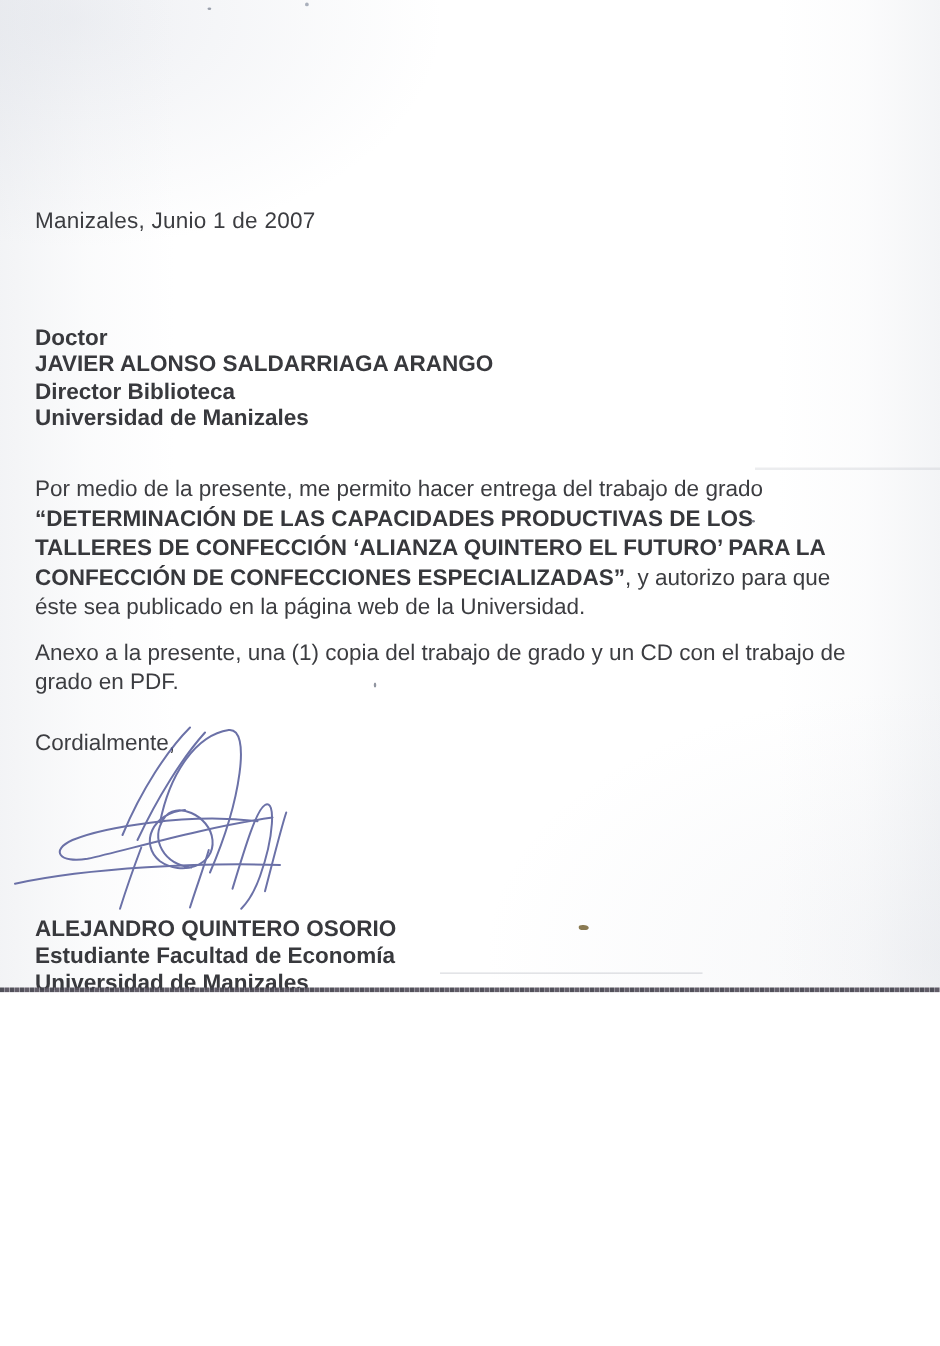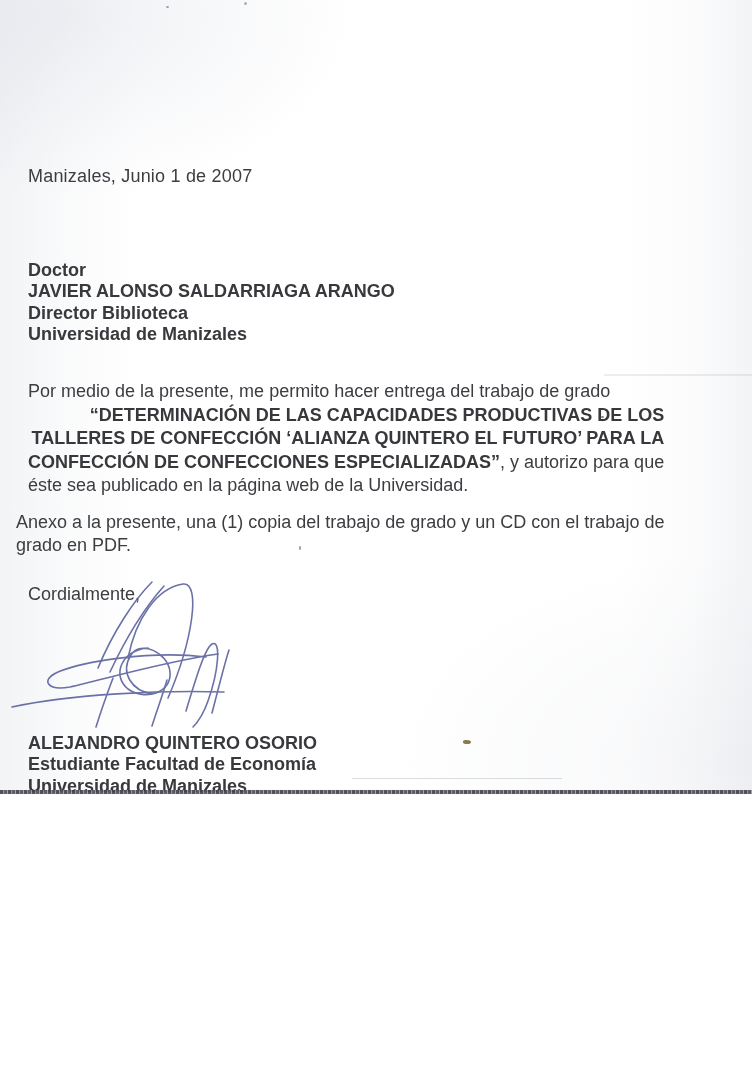--- a/index.html
+++ b/index.html
@@ -13,22 +13,22 @@
       linear-gradient(90deg, rgba(198,203,213,0.22) 0px, rgba(210,214,222,0.10) 70px, rgba(255,255,255,0) 140px),
       linear-gradient(270deg, rgba(196,201,211,0.20) 0px, rgba(208,212,220,0.08) 60px, rgba(255,255,255,0) 130px),
       radial-gradient(ellipse 420px 260px at 8% 2%, rgba(190,196,210,0.25), rgba(255,255,255,0) 70%),
       radial-gradient(ellipse 500px 300px at 98% 96%, rgba(200,205,215,0.16), rgba(255,255,255,0) 70%),
       #ffffff;
   }
   .abs{position:absolute;}
   .date{left:28px;top:166px;font-size:18px;letter-spacing:0.2px;}
   .recipient{left:28px;top:260px;font-size:18px;font-weight:bold;line-height:21.4px;color:#38393d;}
   .body-p1{left:28px;top:380px;font-size:18px;line-height:23.6px;}
-  .body-p1 .b{font-weight:bold;color:#37383c;text-align:right;}
-  .body-p2{left:16px;top:511px;font-size:18px;line-height:23.2px;}
+  .body-p1 .b{font-weight:bold;color:#37383c;}
+  .body-p2{left:28px;top:511px;font-size:18px;line-height:23.2px;}
   .closing{left:28px;top:584px;font-size:18px;}
   .signer{left:28px;top:701px;font-size:18px;font-weight:bold;line-height:21.4px;color:#38393d;margin-top:32px;}
   .line{white-space:nowrap;}
   .sig-svg{left:0;top:568px;pointer-events:none;}
   .bottom-strip{
     left:0;bottom:0;width:752px;height:4px;
     background:repeating-linear-gradient(90deg,#43424c 0 3px,#8a8792 3px 4px,#55505c 4px 7px,#9a97a0 7px 8px);
     opacity:0.92;
   }
   .speck{border-radius:50%;}

